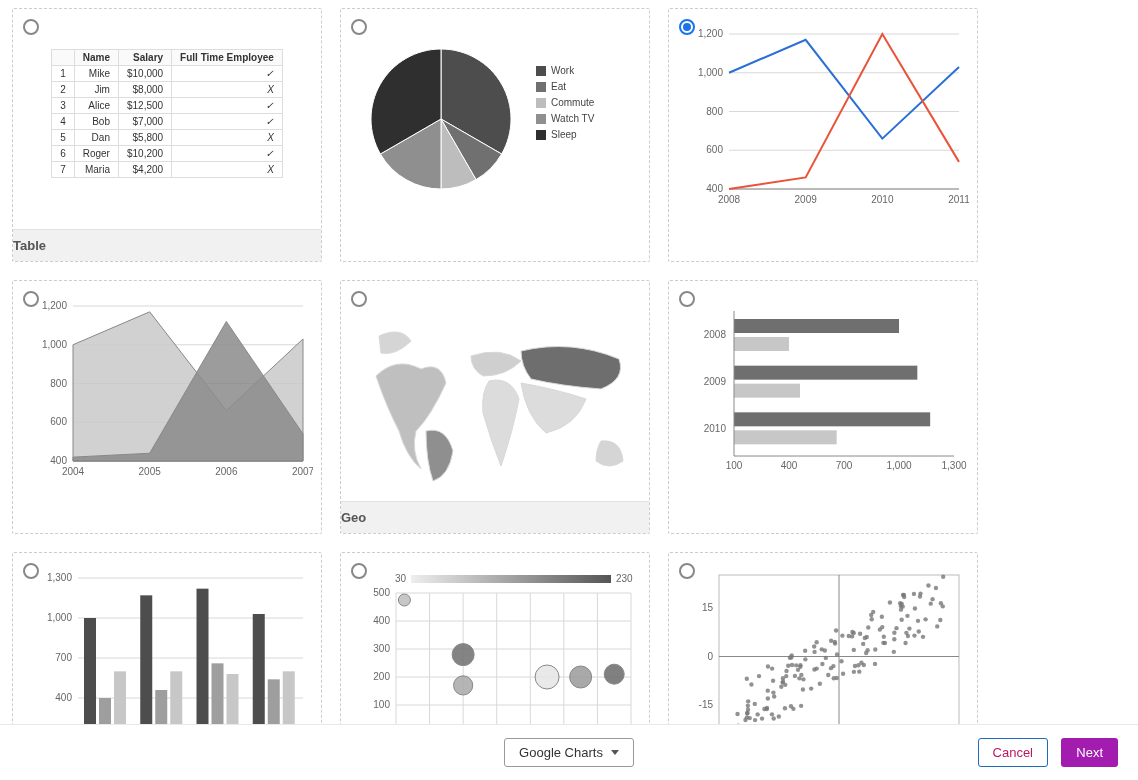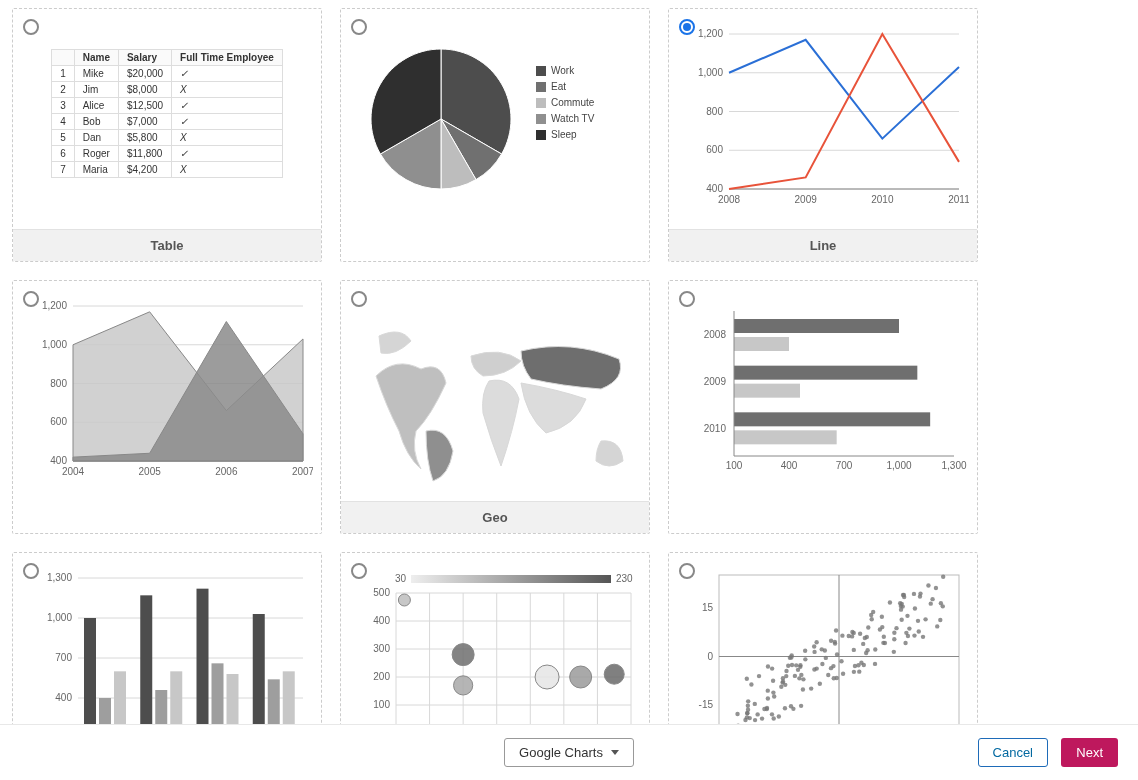--- a/index.html
+++ b/index.html
@@ -3,42 +3,42 @@
 <meta charset="utf-8">
 <style>
   * { box-sizing: border-box; }
   html, body { margin:0; padding:0; font-family:"Segoe UI", Arial, sans-serif; background:#fff; color:#333; }
   .page { width:1138px; height:780px; position:relative; overflow:hidden; }
   .grid { padding:8px 12px; }
   .row { display:flex; gap:18px; margin-bottom:18px; }
   .card { width:310px; border:1px dashed #ccc; border-radius:2px; background:#fff; display:flex; flex-direction:column; }
   .card-body { position:relative; height:220px; padding:10px; }
   .card-body.short { height:180px; }
-  .card-footer { background:#f1f1f1; border-top:1px solid #e2e2e2; text-align:center; font-weight:600; font-size:13px; color:#555; padding:8px 0; }
+  .card-footer { background:#f1f1f1; border-top:1px solid #e2e2e2; text-align:left; font-weight:600; font-size:13px; color:#555; padding:8px 0; }
   .radio { position:absolute; top:10px; left:10px; width:16px; height:16px; border:2px solid #888; border-radius:50%; background:#fff; cursor:pointer; }
   .radio.selected { border-color:#1a73e8; }
   .radio.selected::after { content:""; position:absolute; top:2px; left:2px; width:8px; height:8px; border-radius:50%; background:#1a73e8; }
 
   
   table.datatable { border-collapse:collapse; font-size:10px; margin:30px auto 0 auto; }
-  table.datatable th, table.datatable td { border:1px solid #ddd; padding:2px 8px; text-align:left; white-space:nowrap; }
+  table.datatable th, table.datatable td { border:1px solid #ddd; padding:2px 8px; text-align:right; white-space:nowrap; }
   table.datatable th { font-weight:700; background:#fafafa; }
   .check { font-style:italic; }
   .tick-label { font-size:10px; fill:#666; }
   .grid-line { stroke:#d8d8d8; stroke-width:1; }
   .axis-line { stroke:#888; stroke-width:1; }
 
   .legend { font-size:10px; fill:#444; }
 
   
   .bottom-bar { position:absolute; bottom:0; left:0; right:0; height:56px; border-top:1px solid #e8e8e8; background:#fff; display:flex; align-items:center; justify-content:center; }
   .btn { font-size:13px; padding:6px 14px; border-radius:3px; border:1px solid transparent; cursor:pointer; }
   .btn-dropdown { border:1px solid #999; background:#fff; color:#333; display:inline-flex; align-items:center; gap:8px; }
-  .btn-cancel { position:absolute; right:90px; border:1px solid #1e6bb8; color:#0369a1; background:#fff; }
-  .btn-next { position:absolute; right:20px; background:#be185d; color:#fff; }
+  .btn-cancel { position:absolute; right:90px; border:1px solid #1e6bb8; color:#be185d; background:#fff; }
+  .btn-next { position:absolute; right:20px; background:#a21caf; color:#fff; }
   .chevron { width:0;height:0;border-left:4px solid transparent;border-right:4px solid transparent;border-top:5px solid #555; display:inline-block; }
 </style>
 </head>
 <body>
 
 <div class="page">
  <div class="grid">
 
   <div class="row">
 
@@ -51,21 +51,21 @@
                   <th></th>
                   <th>Name</th>
                   <th>Salary</th>
                   <th>Full Time Employee</th>
                 </tr>
               </thead>
         <tbody id="tbl-body">
                 <tr>
                   <td>1</td>
                   <td>Mike</td>
-                  <td>$20,000</td>
+                  <td>$10,000</td>
                   <td class="check">✓</td>
                 </tr>
                 <tr>
                   <td>2</td>
                   <td>Jim</td>
                   <td>$8,000</td>
                   <td class="check">X</td>
                 </tr>
                 <tr>
                   <td>3</td>
@@ -81,21 +81,21 @@
                 </tr>
                 <tr>
                   <td>5</td>
                   <td>Dan</td>
                   <td>$5,800</td>
                   <td class="check">X</td>
                 </tr>
                 <tr>
                   <td>6</td>
                   <td>Roger</td>
-                  <td>$11,800</td>
+                  <td>$10,200</td>
                   <td class="check">✓</td>
                 </tr>
                 <tr>
                   <td>7</td>
                   <td>Maria</td>
                   <td>$4,200</td>
                   <td class="check">X</td>
                 </tr>
               </tbody>
       </table>
@@ -142,21 +142,20 @@
               <text x="44" y="18" class="tick-label" text-anchor="end">1,200</text>
               <line x1="50" x2="280" y1="170" y2="170" class="axis-line"></line>
               <text x="50" y="184" class="tick-label" text-anchor="middle">2008</text>
               <text x="126.66666666666666" y="184" class="tick-label" text-anchor="middle">2009</text>
               <text x="203.33333333333331" y="184" class="tick-label" text-anchor="middle">2010</text>
               <text x="280" y="184" class="tick-label" text-anchor="middle">2011</text>
               <polyline points="50,53.75 126.66666666666666,20.8125 203.33333333333331,119.625 280,47.9375" fill="none" stroke="#2a6fd6" stroke-width="2"></polyline>
               <polyline points="50,170 126.66666666666666,158.375 203.33333333333331,15 280,142.875" fill="none" stroke="#e8533a" stroke-width="2"></polyline>
             </svg>
     </div>
-    <div class="card-footer">Line</div>
    </div>
   </div>
 
   <div class="row">
 
    <div class="card">
     <div class="card-body">
       <div class="radio"></div>
       <svg id="area-svg" width="290" height="200">
               <line x1="50" x2="280" y1="170" y2="170" class="grid-line"></line>

